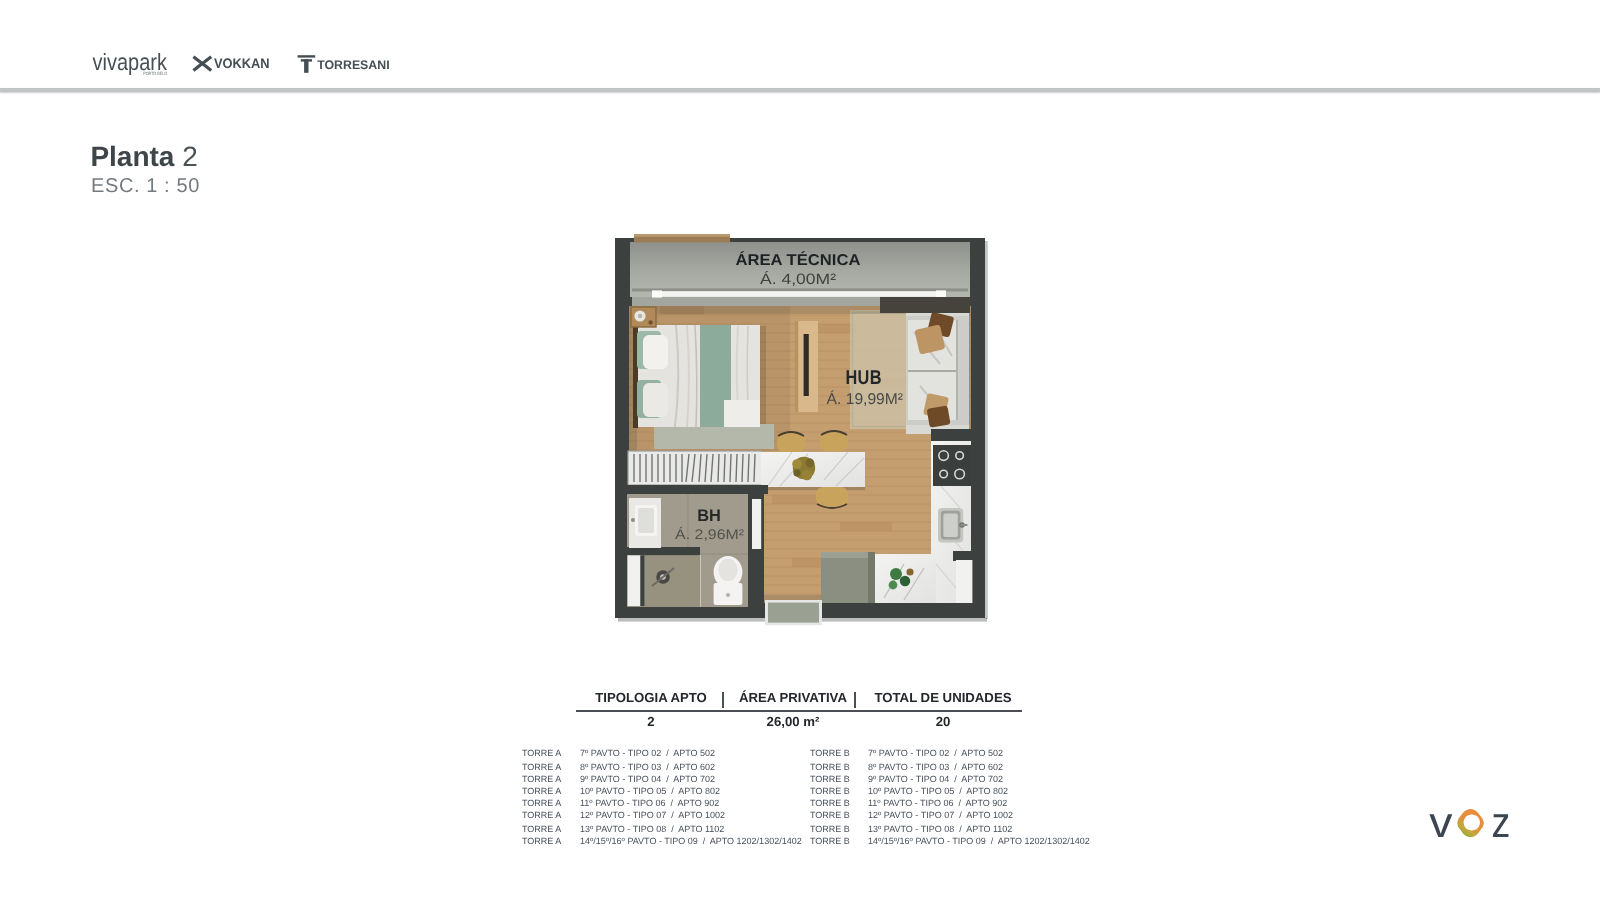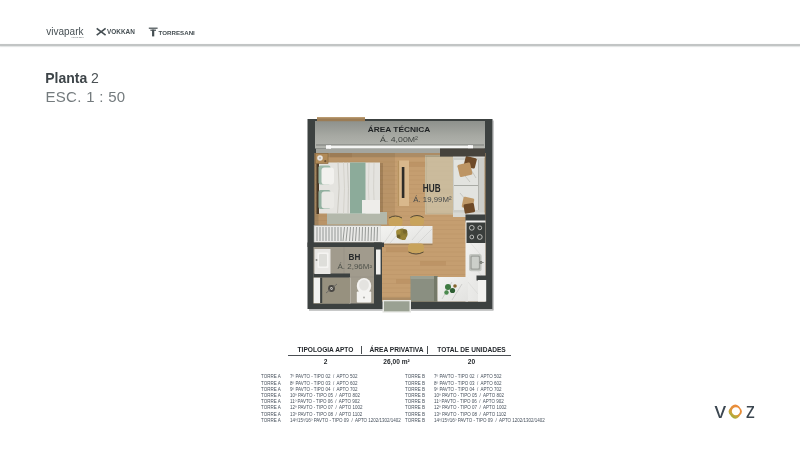--- a/index.html
+++ b/index.html
@@ -27,21 +27,21 @@
     <rect x="150.4" y="29.6" width="5.6" height="1.2"></rect>
     <rect x="152.05" y="29.6" width="2.2" height="6.8"></rect>
     <text x="158.6" y="34.7" font-size="6.2" font-weight="bold" textLength="36.2" lengthAdjust="spacingAndGlyphs">TORRESANI</text>
   </g>
 </svg>
 
 <div class="abs" style="left:0;top:44.2px;width:800px;height:1.8px;background:#c2c5c5;box-shadow:0 0.5px 1px rgba(150,155,155,0.5)"></div>
 
 <div class="abs" style="left:45.2px;top:70.2px;font-size:14px;color:#3e4549"><b>Planta</b> <span style="color:#4a5154;font-weight:normal">2</span></div>
 
-<div class="abs" style="left:45.5px;top:88.3px;font-size:15px;color:#747b7e;letter-spacing:0.3px">ESC. 1 : 50</div>
+<div class="abs" style="left:45.5px;top:88.3px;font-size:10px;color:#747b7e;letter-spacing:0.3px">ESC. 1 : 50</div>
 
 <svg class="abs" style="left:296px;top:106px" width="208" height="212" viewBox="296 106 208 212">
   <defs>
     <linearGradient id="tecnica" x1="0" y1="0" x2="0" y2="1">
       <stop offset="0" stop-color="#8e918c"></stop>
       <stop offset="0.55" stop-color="#a7a9a3"></stop>
       <stop offset="1" stop-color="#b4b6b0"></stop>
     </linearGradient>
     <linearGradient id="marble" x1="0" y1="0" x2="1" y2="1">
       <stop offset="0" stop-color="#f3f3f1"></stop>

